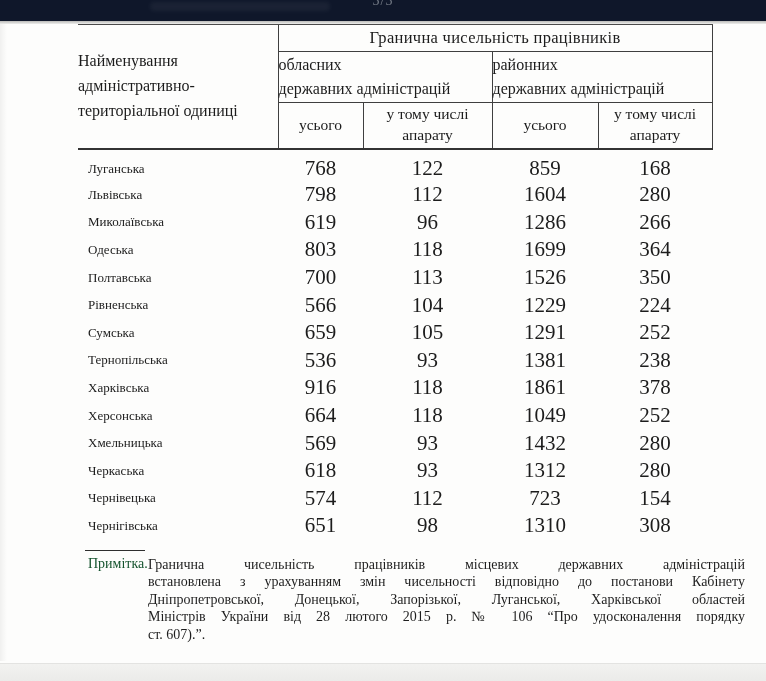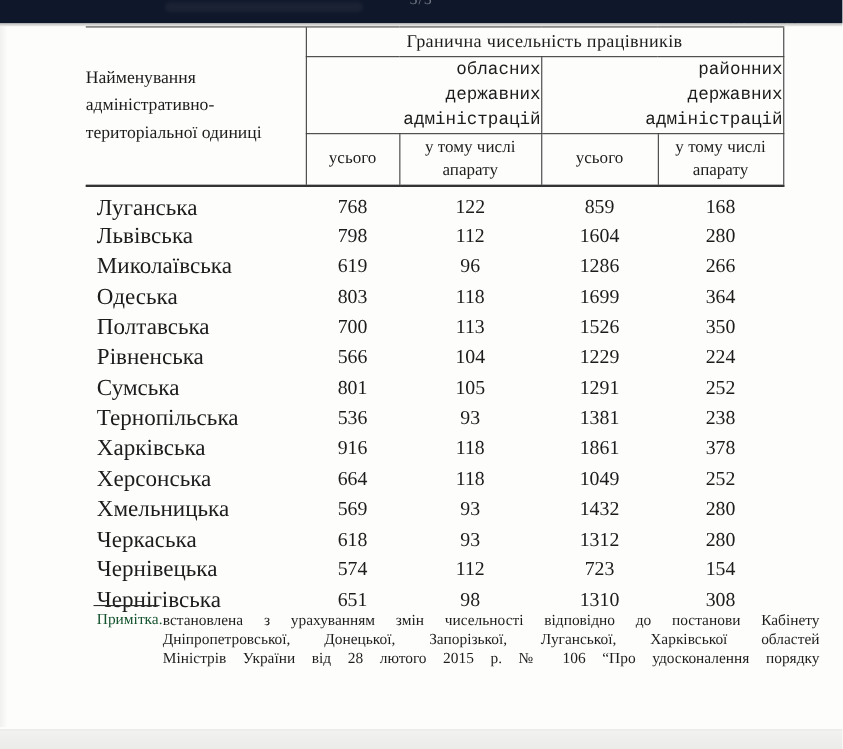--- a/index.html
+++ b/index.html
@@ -81,45 +81,44 @@
     border-right: 1.5px solid #3f3f3f;
     border-bottom: 1.5px solid #3f3f3f;
     text-align: center;
     font-size: 16.5px;
     letter-spacing: 0.3px;
   }
   .group-cell {
     height: 51px;
     border-right: 1.5px solid #3f3f3f;
     border-bottom: 1.5px solid #3f3f3f;
-    text-align: right;
+    text-align: left;
     font-size: 16px;
     line-height: 1.45;
-    font-family: Liberation Mono, monospace;
   }
   .sub-cell {
     height: 47px;
     border-right: 1.5px solid #3f3f3f;
     border-bottom: 2px solid #333;
     text-align: center;
     font-size: 15.5px;
     line-height: 1.35;
   }
   .hline { display: block; }
 
   tbody tr { height: 27.6px; }
   tbody tr:first-child td { padding-top: 6px; }
   .cell-name {
     text-align: left;
     padding-left: 10px;
-    font-size: 21px;
+    font-size: 13px;
   }
   .cell-num {
     text-align: center;
-    font-size: 18px;
+    font-size: 21px;
   }
 
   
   .footnote-rule {
     position: absolute; left: 85px; top: 550px;
     width: 60px; height: 0;
     border-top: 1.6px solid #2f2f2f;
   }
   .footnote-label {
     position: absolute; left: 88px; top: 556px;
@@ -241,21 +240,21 @@
       </tr>
       <tr>
         <td class="cell-name">Рівненська</td>
         <td class="cell-num">566</td>
         <td class="cell-num">104</td>
         <td class="cell-num">1229</td>
         <td class="cell-num">224</td>
       </tr>
       <tr>
         <td class="cell-name">Сумська</td>
-        <td class="cell-num">801</td>
+        <td class="cell-num">659</td>
         <td class="cell-num">105</td>
         <td class="cell-num">1291</td>
         <td class="cell-num">252</td>
       </tr>
       <tr>
         <td class="cell-name">Тернопільська</td>
         <td class="cell-num">536</td>
         <td class="cell-num">93</td>
         <td class="cell-num">1381</td>
         <td class="cell-num">238</td>
@@ -301,18 +300,20 @@
         <td class="cell-num">98</td>
         <td class="cell-num">1310</td>
         <td class="cell-num">308</td>
       </tr>
     </tbody>
 </table>
 
 <div class="footnote-rule"></div>
 <div class="footnote-label">Примітка.</div>
 <div class="footnote-body">
+  <div class="fline">Гранична чисельність працівників місцевих державних адміністрацій</div>
   <div class="fline">встановлена з урахуванням змін чисельності відповідно до постанови Кабінету</div>
   <div class="fline">Дніпропетровської, Донецької, Запорізької, Луганської, Харківської областей</div>
   <div class="fline">Міністрів України від 28 лютого 2015 р. № 106 “Про удосконалення порядку</div>
+  <div class="fline last">ст. 607).”.</div>
 </div>
 
 <div class="bottom-strip"></div>
 
 </body></html>

